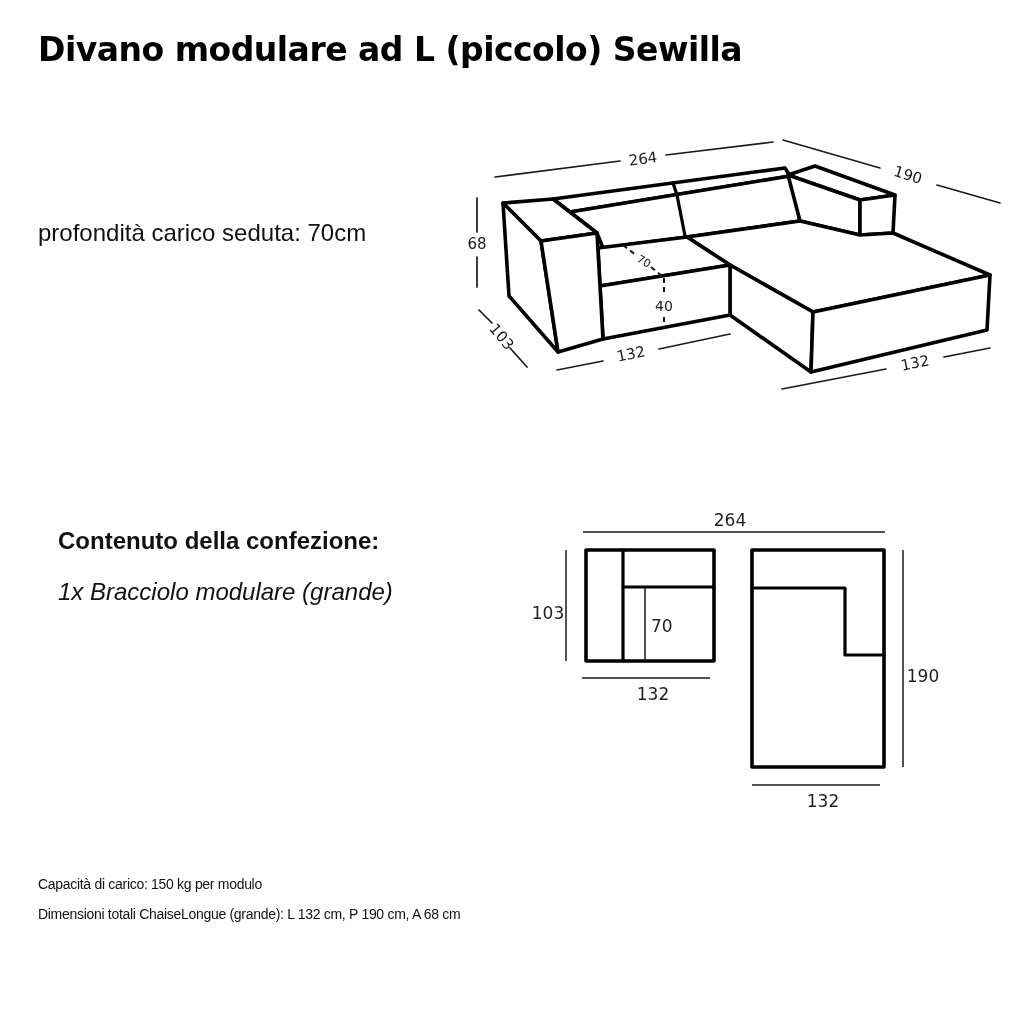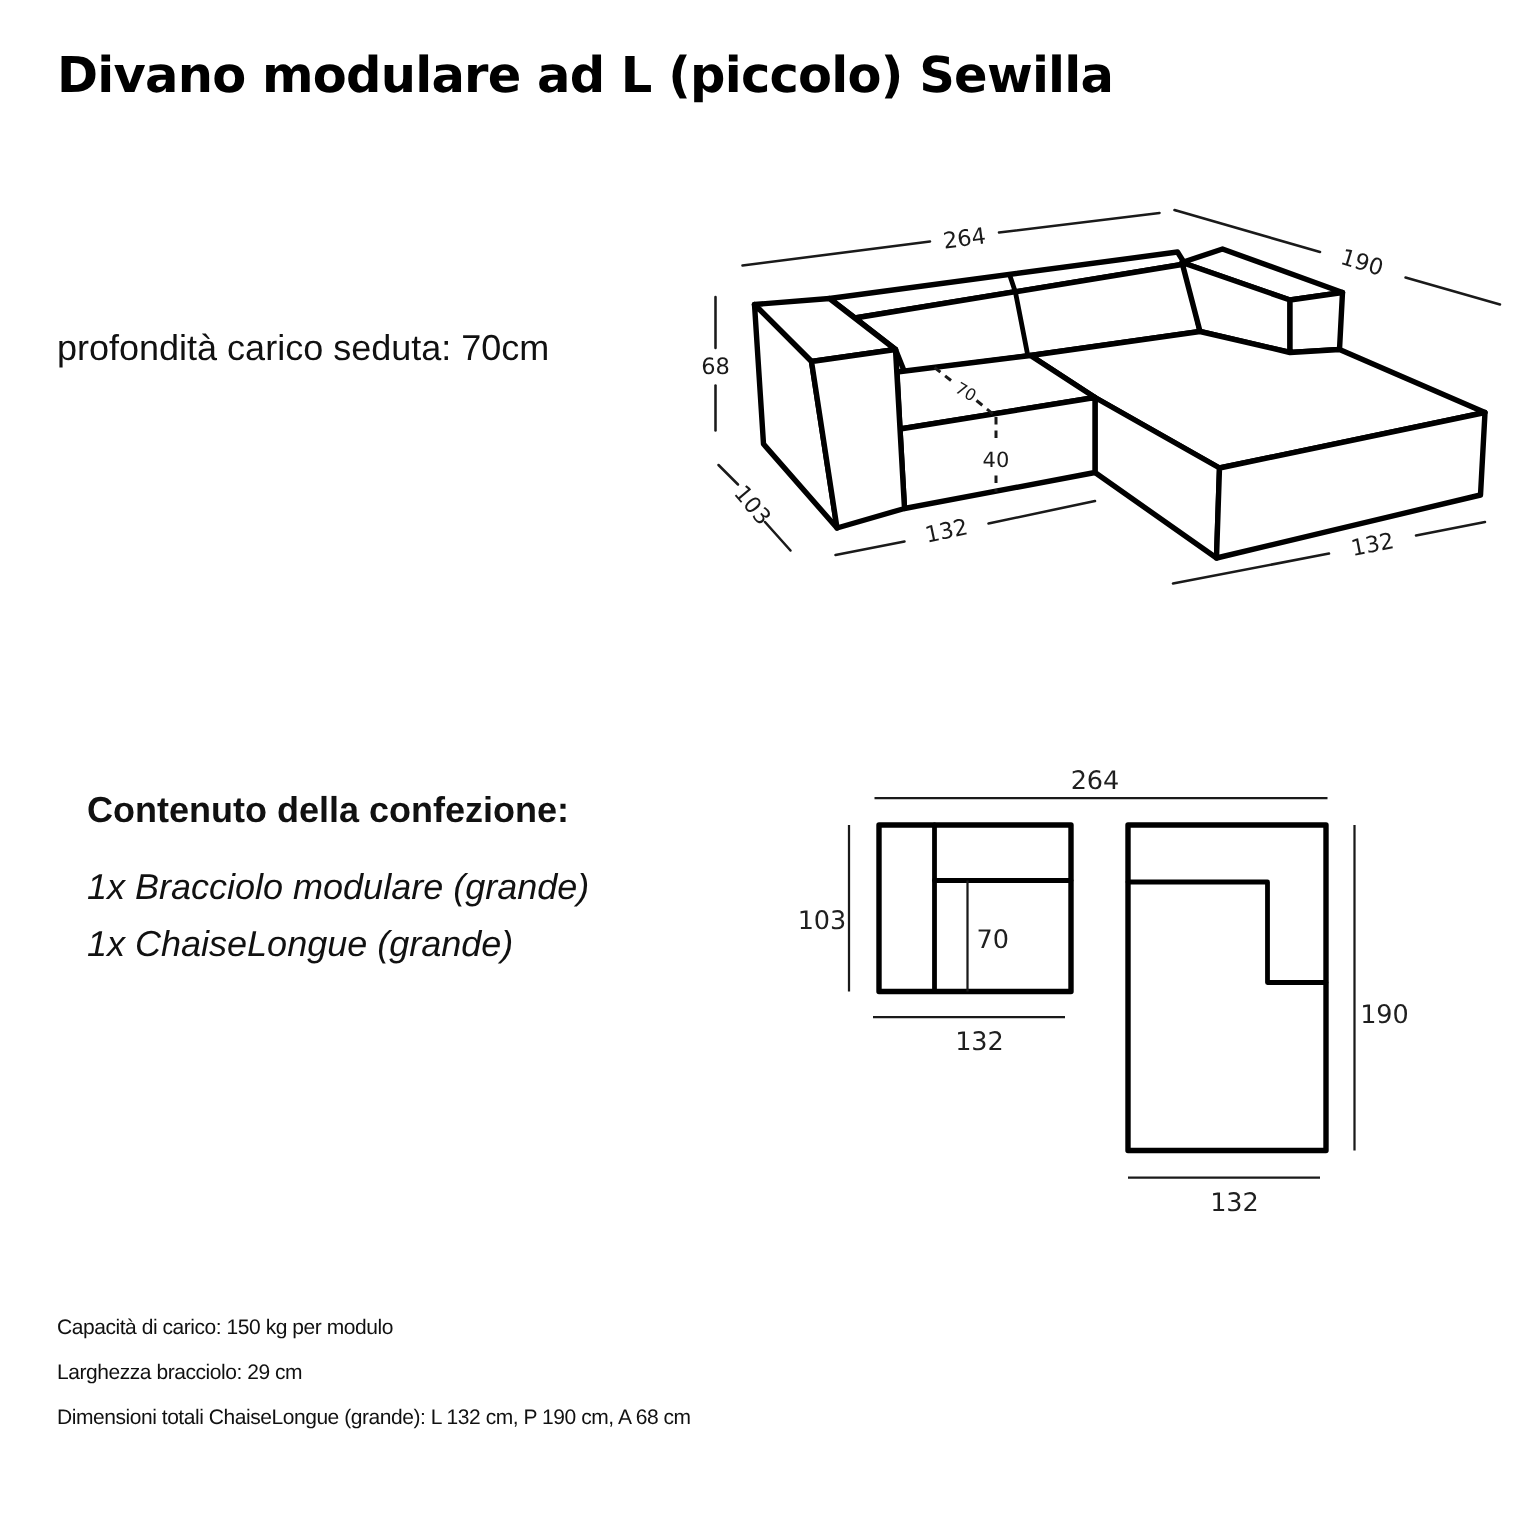--- a/index.html
+++ b/index.html
@@ -106,21 +106,20 @@
     <g>
       <line class="dim" x1="342" y1="259" x2="446" y2="239"></line>
       <line class="dim" x1="504" y1="227" x2="550" y2="218"></line>
       <text class="dim-label" x="475" y="238" text-anchor="middle" transform="rotate(-11 475 233)">132</text>
     </g>
   </svg>
 
   <div id="package" class="abs">
     <div class="pk-head">Contenuto della confezione:</div>
     <div class="pk-item">1x Bracciolo modulare (grande)</div>
-    <div class="pk-item">1x ChaiseLongue (grande)</div>
   </div>
 
   <svg id="topview" style="left:520px;top:498px;" width="450" height="320" viewBox="0 0 450 320">
     <g>
       <line class="thin" x1="63" y1="34" x2="365" y2="34"></line>
       <text class="tv-label" x="210" y="28" text-anchor="middle">264</text>
     </g>
 
     <g>
       <rect class="thick" x="66" y="52" width="128" height="111"></rect>
@@ -147,17 +146,16 @@
       <text class="tv-label" x="403" y="184" text-anchor="middle">190</text>
     </g>
     <g>
       <line class="thin" x1="232" y1="287" x2="360" y2="287"></line>
       <text class="tv-label" x="303" y="309" text-anchor="middle">132</text>
     </g>
   </svg>
 
   <div id="footerspecs" class="abs">
     <div>Capacità di carico: 150 kg per modulo</div>
-    <div>Larghezza bracciolo: 29 cm</div>
     <div>Dimensioni totali ChaiseLongue (grande): L 132 cm, P 190 cm, A 68 cm</div>
   </div>
 
 </div>
 
 </body></html>

